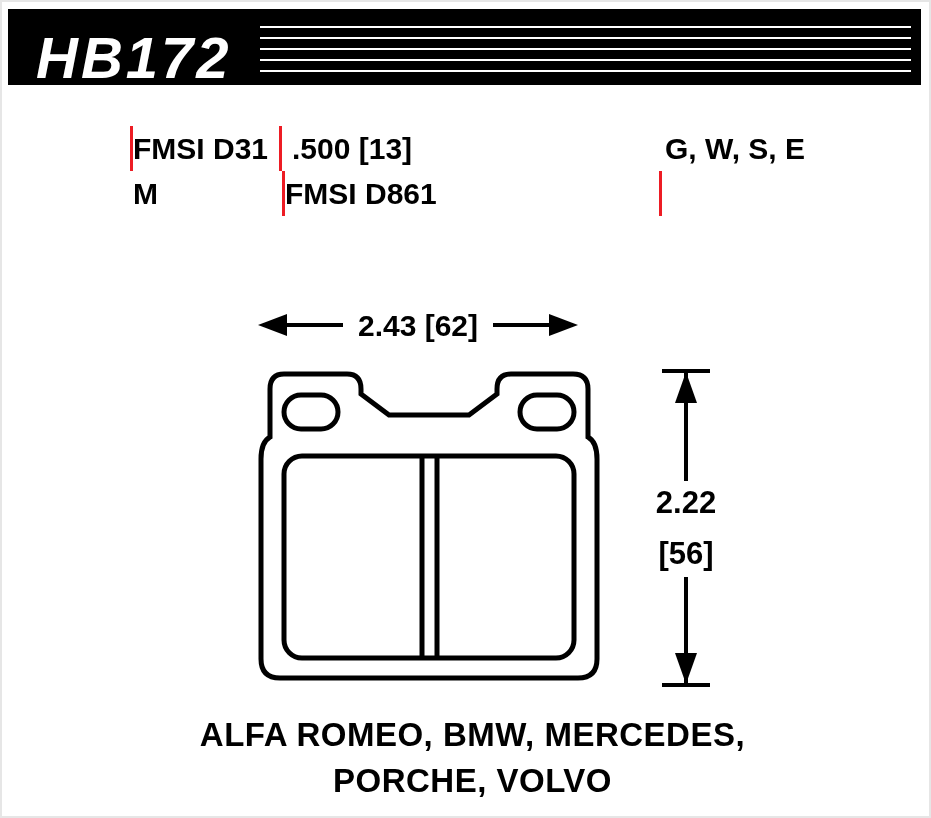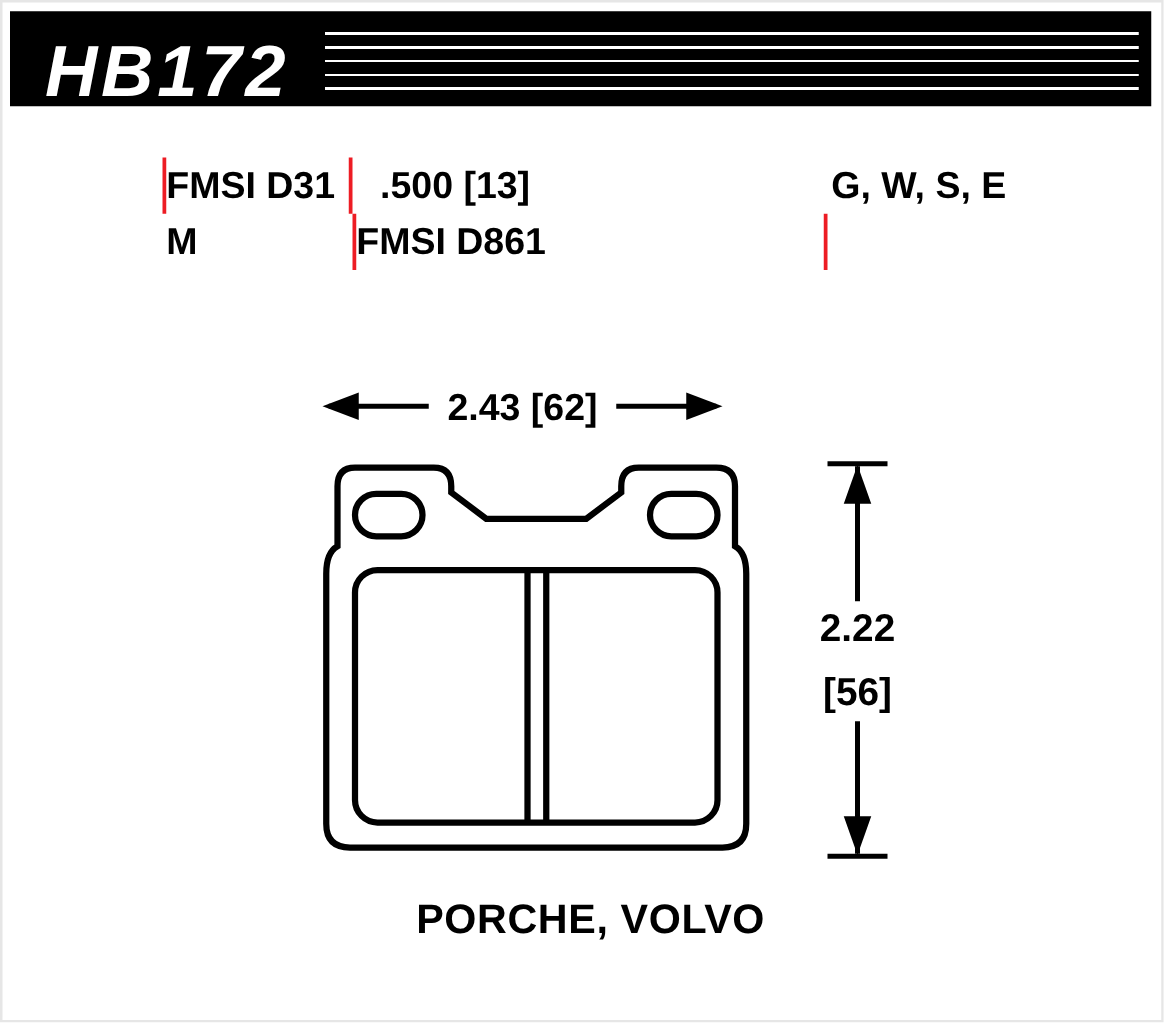--- a/index.html
+++ b/index.html
@@ -54,21 +54,21 @@
     font-size: 30px;
     line-height: 45px;
     white-space: nowrap;
   }
   .cell { overflow: visible; }
   .c1 { padding-left: 3px; }
   .c2 {
     border-left: 3px solid var(--divider-red, #ed1c24);
     border-right: 3px solid var(--divider-red, #ed1c24);
   }
-  .c3 { padding-left: 10px; margin-left: 12px; }
+  .c3 { padding-left: 10px; }
 
   
   .dim-width  { position: absolute; left: 257px; top: 303px; width: 322px; height: 44px; }
   .pad        { position: absolute; left: 258px; top: 370px; width: 342px; height: 312px; }
   .dim-height { position: absolute; left: 648px; top: 367px; width: 80px;  height: 322px; }
 
   .outline       { fill: none; stroke: #000; stroke-width: 5; }
   .outline-line  { stroke: #000; stroke-width: 5; }
   .dim-line      { stroke: #000; stroke-width: 4; }
   .dim-arrow     { fill: #000; stroke: none; }
@@ -156,16 +156,17 @@
     <line class="dim-line" x1="14" y1="318" x2="62" y2="318"></line>
     <line class="dim-line" x1="38" y1="6" x2="38" y2="316"></line>
     <polygon class="dim-arrow" points="38,5 27,36 49,36"></polygon>
     <polygon class="dim-arrow" points="38,317 27,286 49,286"></polygon>
     <rect class="label-backing" x="0" y="114" width="80" height="96"></rect>
     <text class="dim-text dim-text-v" x="38" y="146" text-anchor="middle">2.22</text>
     <text class="dim-text dim-text-v" x="38" y="197" text-anchor="middle">[56]</text>
   </svg>
 
   <div class="footer">
+    <div>ALFA ROMEO, BMW, MERCEDES,</div>
     <div>PORCHE, VOLVO</div>
   </div>
 
 </div>
 
 </body></html>

